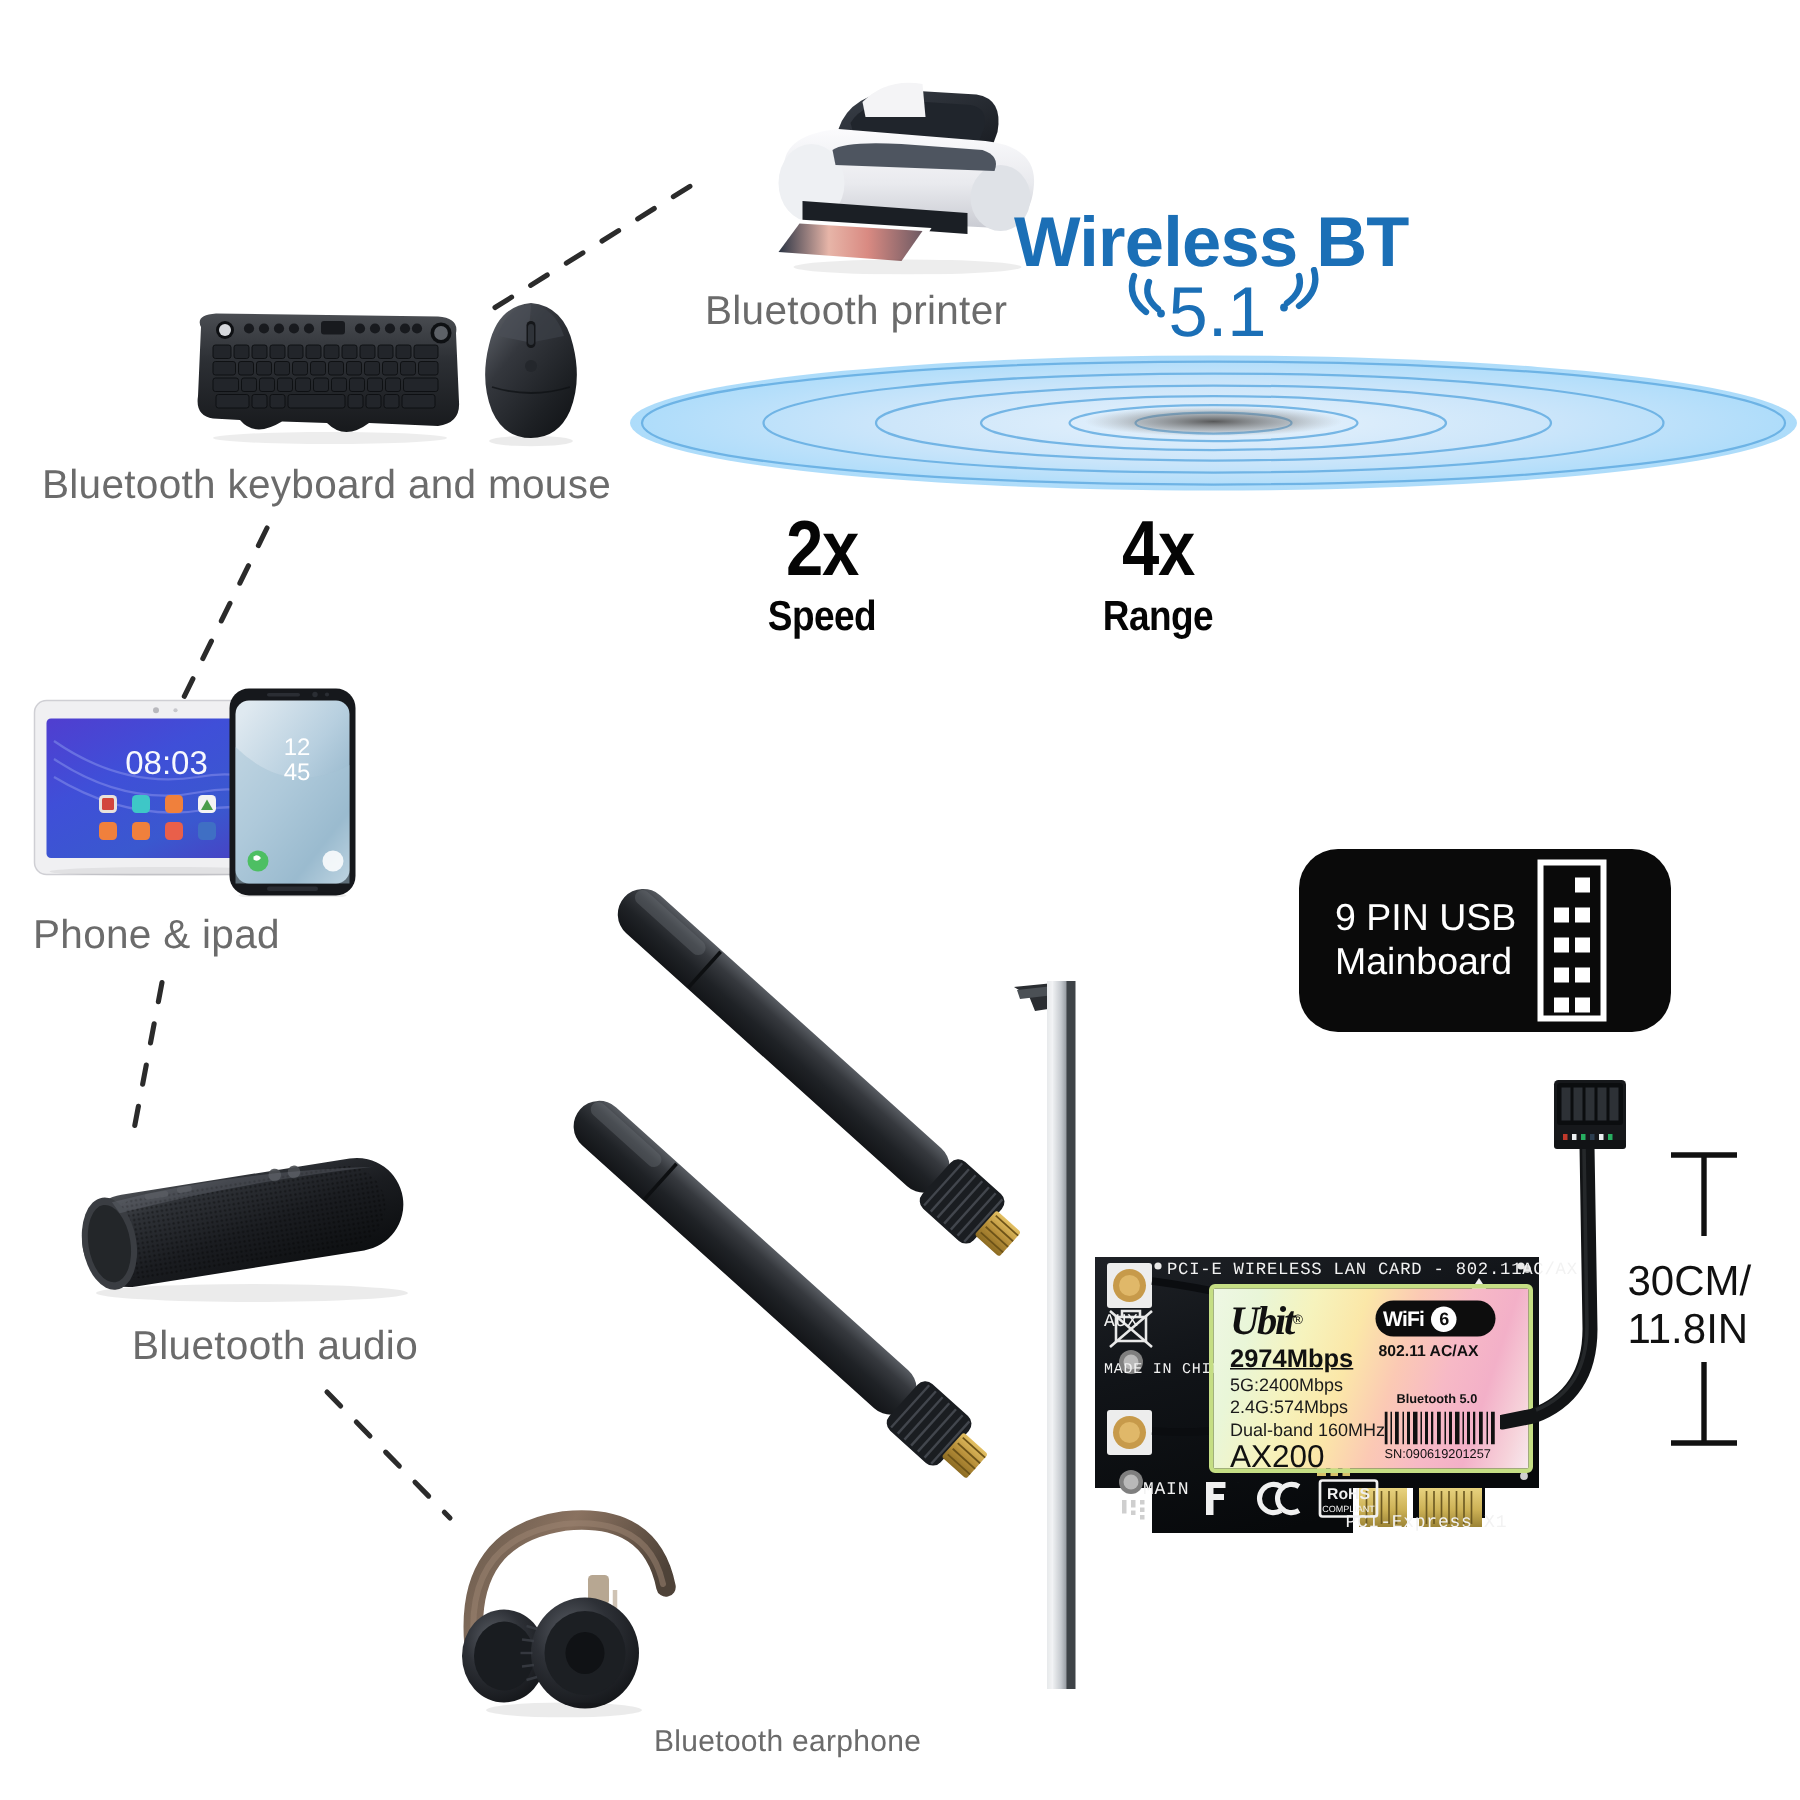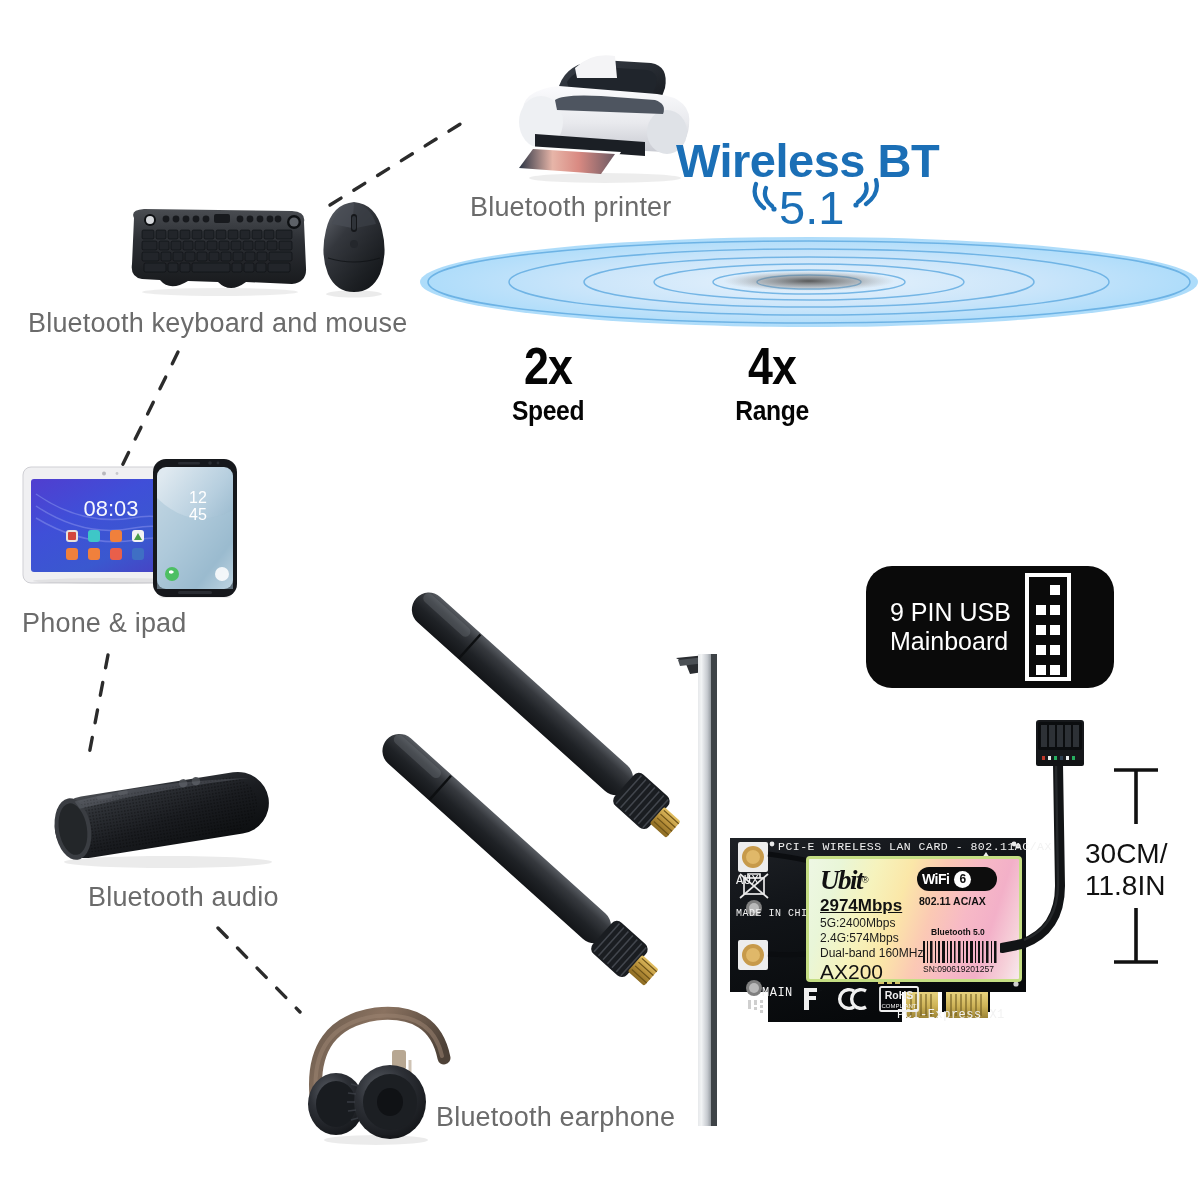--- a/index.html
+++ b/index.html
@@ -412,21 +412,21 @@
       <g stroke="#3a3e45" stroke-width="1.6" opacity="0.85">
         <path d="M66 86 l-7 -2"></path>
           <path d="M64 94 l-8 -1"></path>
           <path d="M63 102 l-8 0"></path>
         <path d="M64 110 l-8 1"></path>
           <path d="M66 118 l-7 2"></path>
       </g>
       <ellipse cx="84" cy="140" rx="52" ry="5" fill="#000" opacity="0.08"></ellipse>
     </svg>
   </div>
-  <div class="caption" style="left:436px; top:1102px; font-size:27px;">Bluetooth earphone</div>
+  <div class="caption" style="left:436px; top:1150px; font-size:20px;">Bluetooth earphone</div>
 
   <div class="headline" style="left:676px; top:133px; font-size:47px;">Wireless BT</div>
 
   <svg class="abs" width="200" height="60" style="left:740px; top:178px;">
     <g fill="none" stroke="#1b6fb6" stroke-width="4.2" stroke-linecap="round">
 
       <path d="M32 28 Q22 20 26 10"></path>
       <path d="M24 30 Q11 20 16 6"></path>
       <circle cx="34" cy="31" r="2.6" fill="#1b6fb6" stroke="none"></circle>
 

